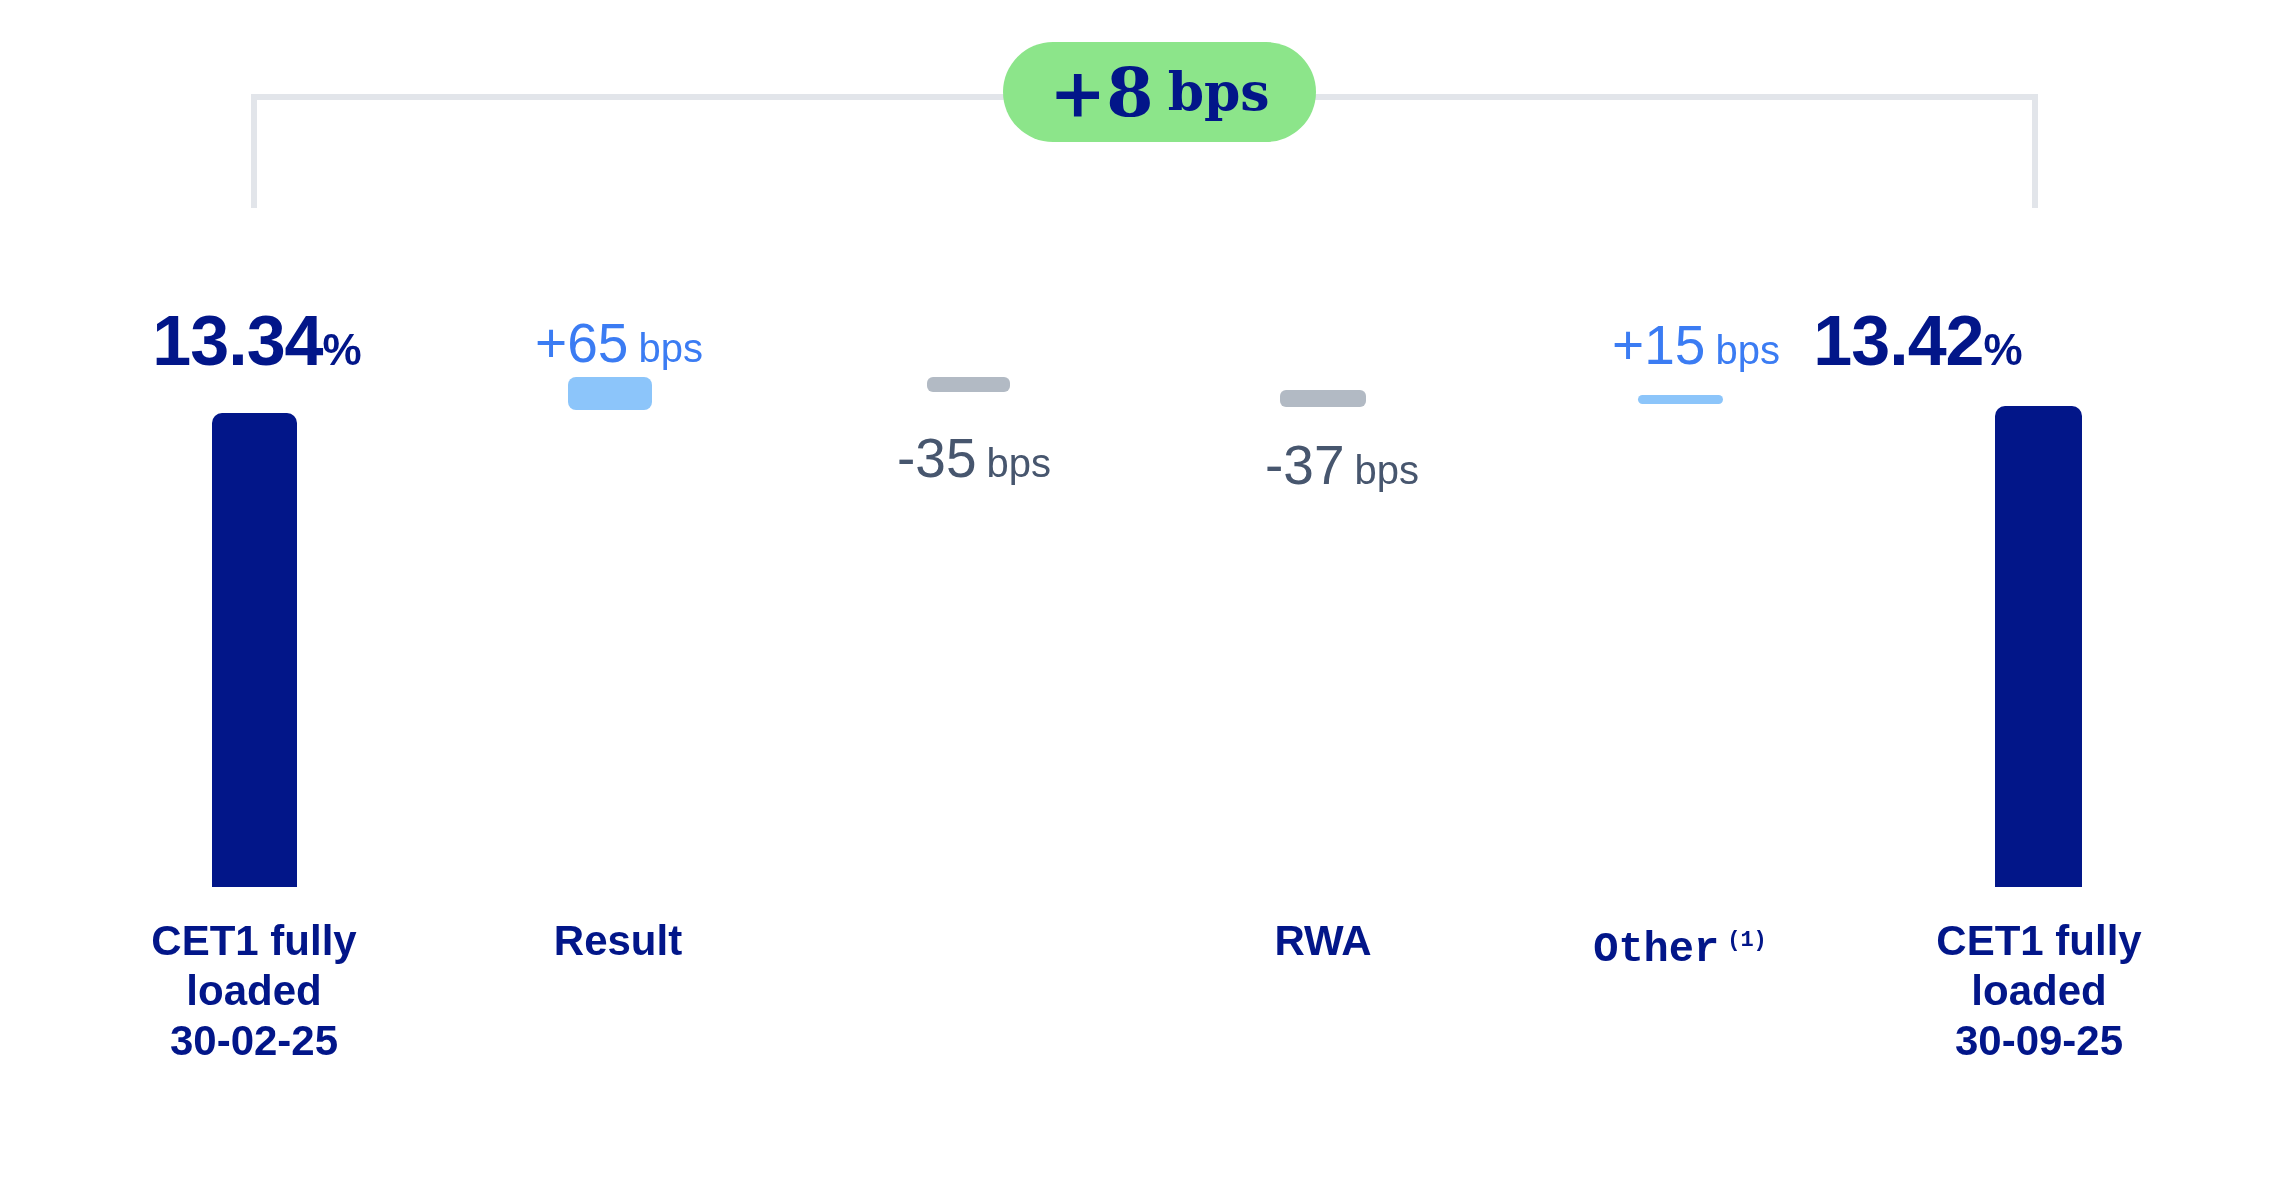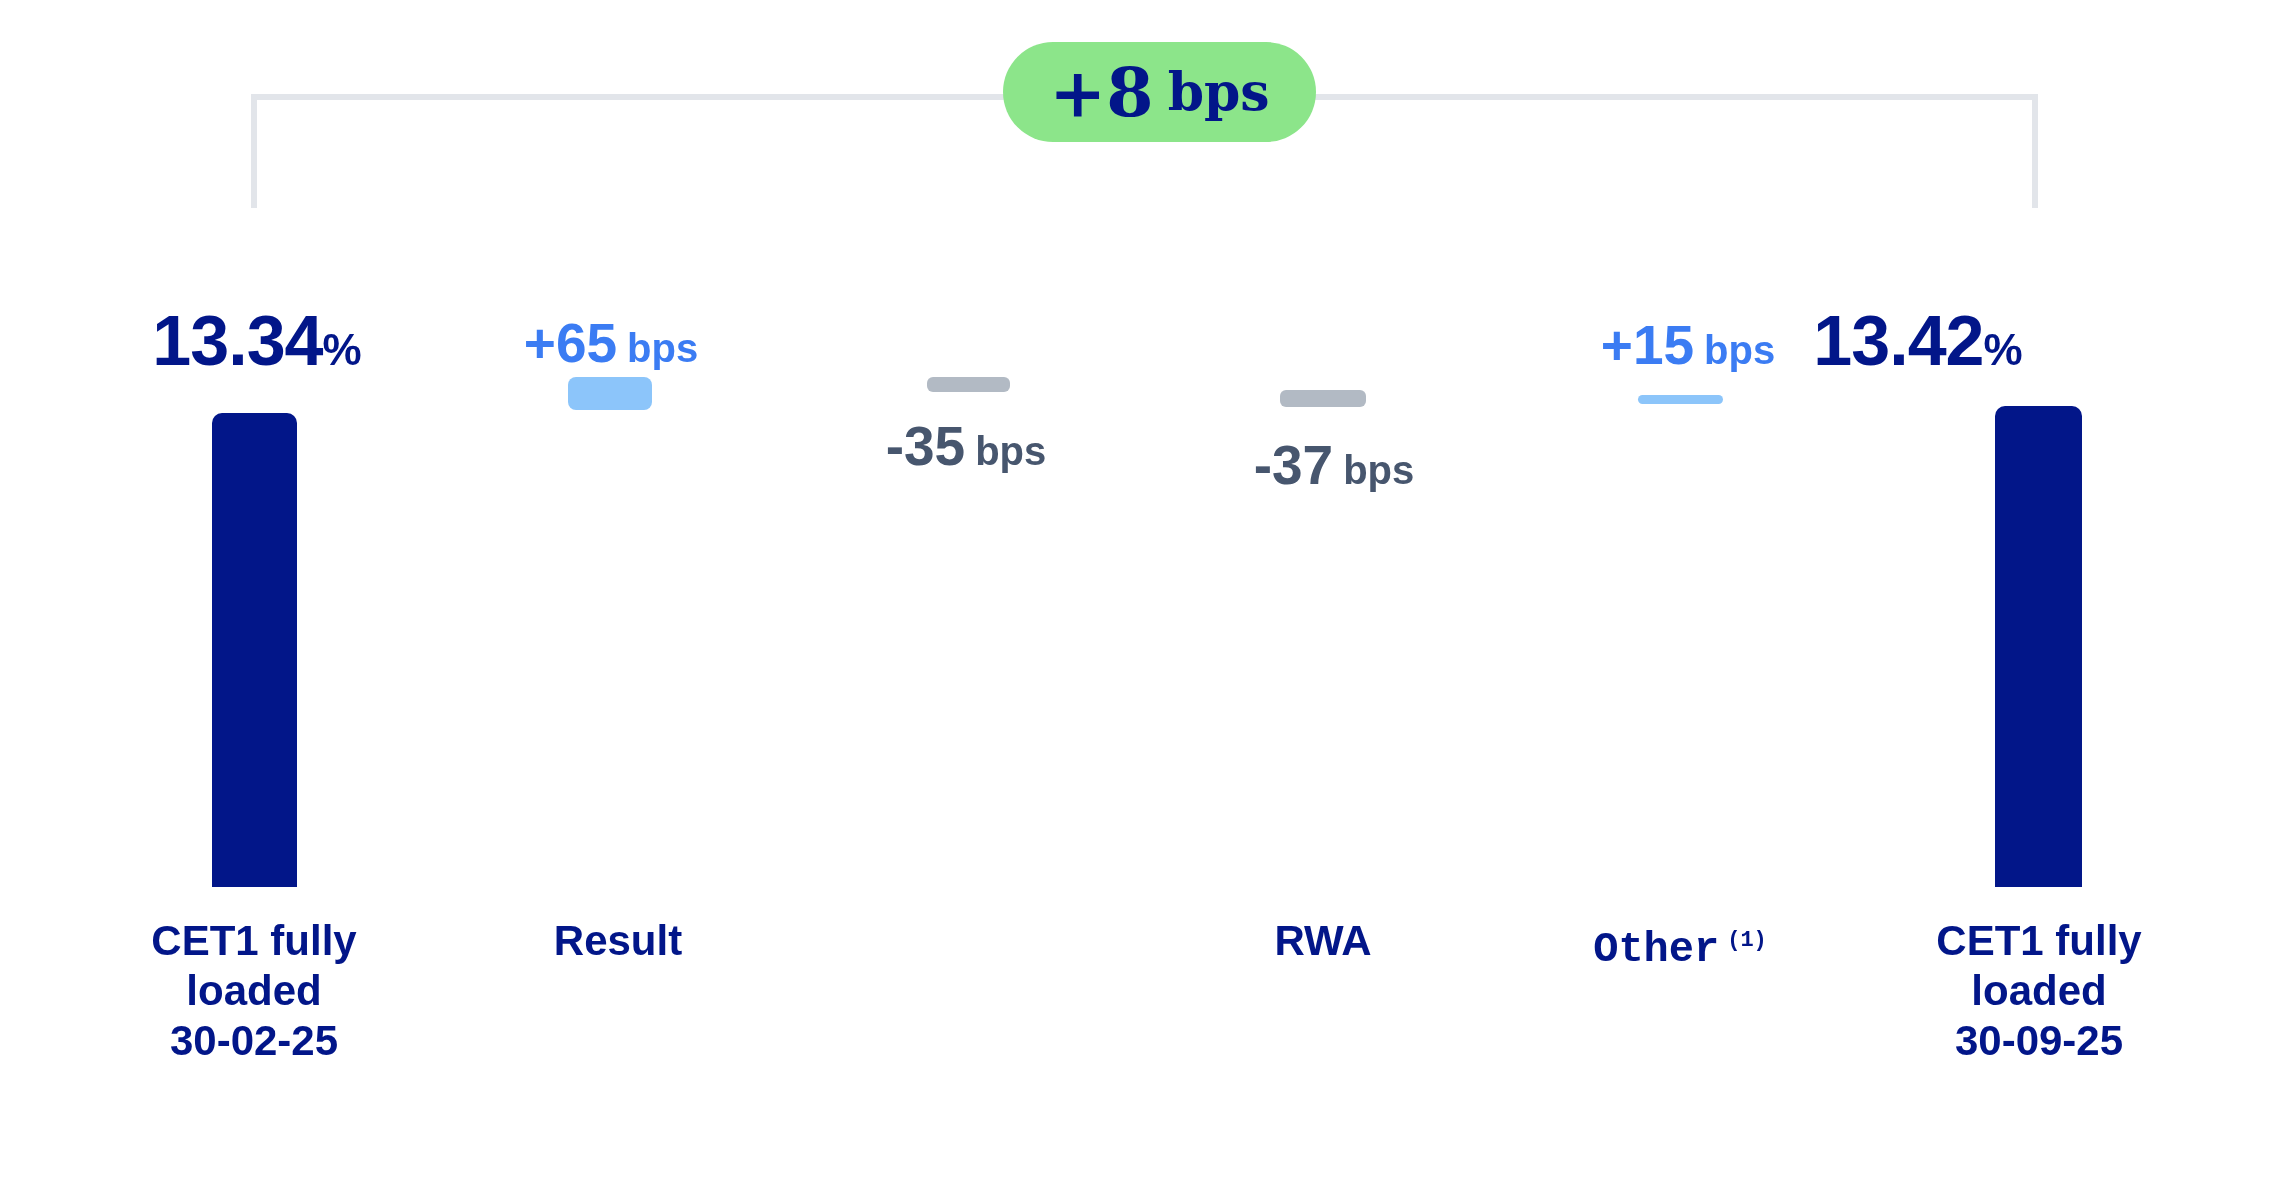--- a/index.html
+++ b/index.html
@@ -20,21 +20,21 @@
     display:flex;align-items:center;justify-content:center;
     font-family:"DejaVu Serif",serif;font-weight:bold;color:var(--navy);
   }
   .badge .num{font-size:68px;line-height:1;}
   .badge .unit{font-size:52px;line-height:1;margin-left:14px;}
   .total-value{
     position:absolute;transform:translateX(-50%);white-space:nowrap;
     color:var(--navy);font-weight:bold;font-size:70px;line-height:1;letter-spacing:-1px;
   }
   .total-value .pct{font-size:44px;letter-spacing:0;}
-  .delta{position:absolute;transform:translateX(-50%);white-space:nowrap;font-weight:bold;line-height:1;}
+  .delta{position:absolute;transform:translateX(-50%);white-space:nowrap;font-weight:normal;line-height:1;margin-left:8px;}
   .delta .num{font-size:55px;}
   .delta .unit{font-size:40px;margin-left:10px;}
   .delta.gain{color:var(--accent-blue);}
   .delta.loss{color:var(--slate);}
   .bar{position:absolute;z-index:0;}
   .bar.total{background:var(--navy);border-radius:10px 10px 0 0;}
   .bar.gain{background:var(--light-blue);border-radius:8px;}
   .bar.loss{background:var(--gray);border-radius:6px;}
   .bar.thin{border-radius:5px;}
   .cat-label{
@@ -69,21 +69,21 @@
 
   <div class="delta gain" style="left:611px;top:316px;">
     <span class="num">+65</span><span class="unit">bps</span>
   </div>
   <div class="bar gain" style="left:568px;top:377px;width:84px;height:33px;"></div>
   <div class="cat-label" style="left:610px;top:916px;margin-left:8px;">
     <div>Result</div>
   </div>
 
   <div class="bar loss" style="left:927px;top:377px;width:83px;height:15px;"></div>
-  <div class="delta loss" style="left:966px;top:419px;text-align:right;">
+  <div class="delta loss" style="left:966px;top:431px;text-align:right;">
     <span class="num">-35</span><span class="unit">bps</span>
   </div>
 
   <div class="bar loss" style="left:1280px;top:390px;width:86px;height:17px;"></div>
   <div class="delta loss" style="left:1334px;top:438px;">
     <span class="num">-37</span><span class="unit">bps</span>
   </div>
   <div class="cat-label" style="left:1323px;top:916px;">
     <div>RWA</div>
   </div>

